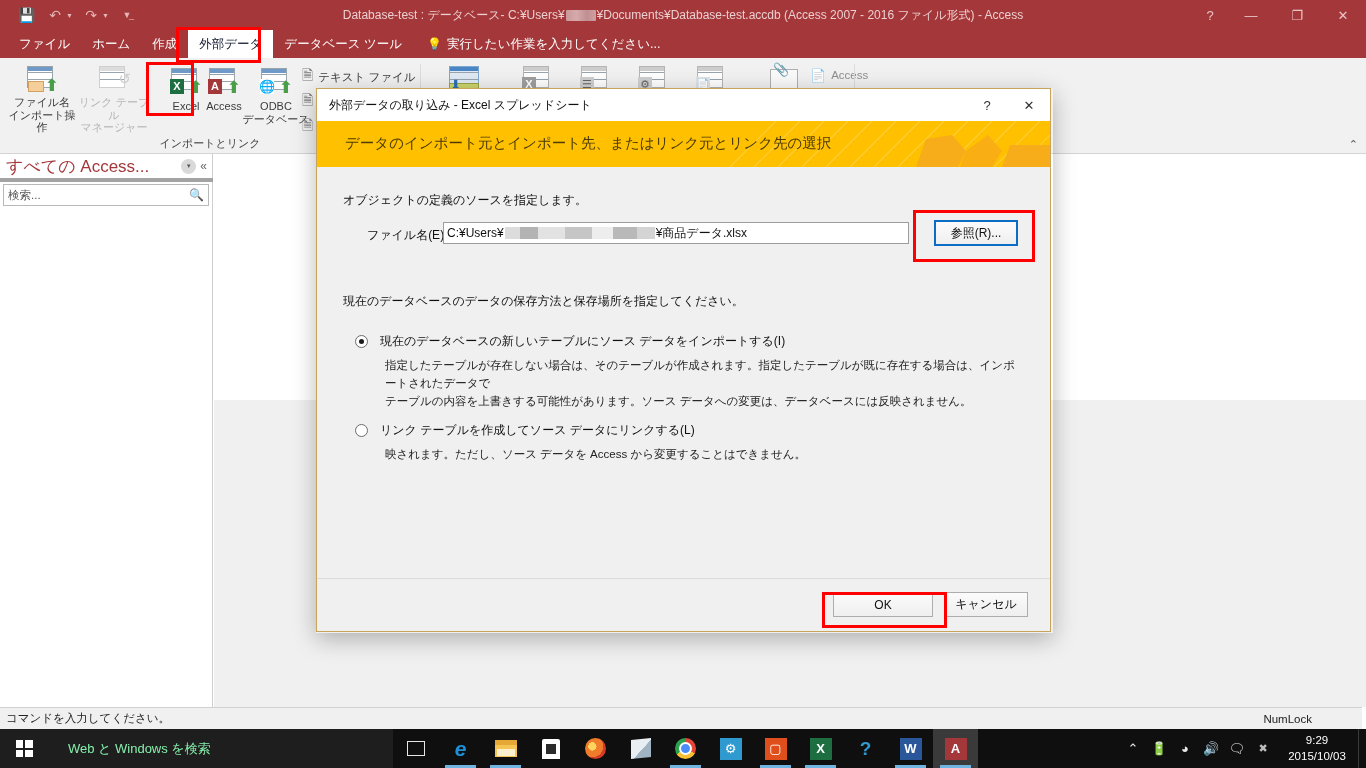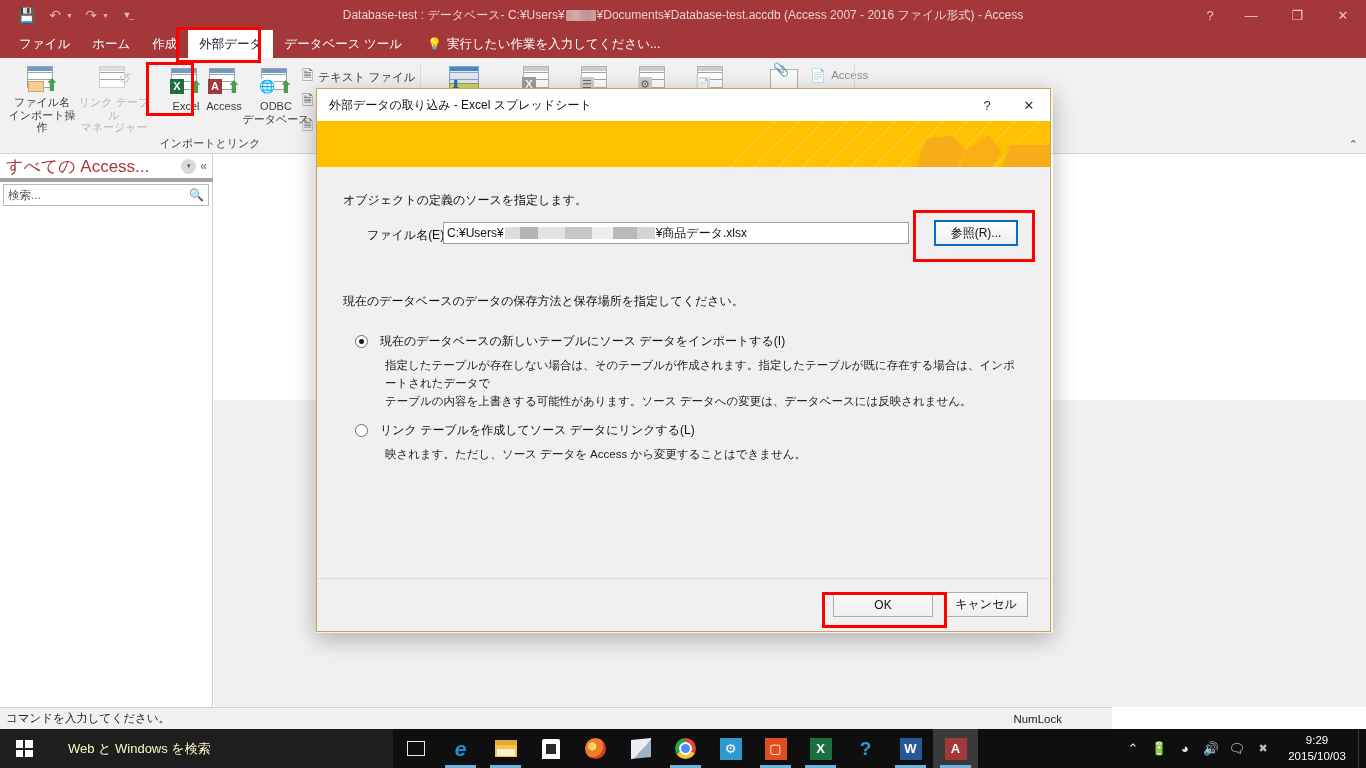--- a/index.html
+++ b/index.html
@@ -203,42 +203,42 @@
     border-radius: 50%; background: #1a1a1a;
   }
   .radio-label { font-size: 12px; color: #111; white-space: nowrap; }
   .desc { position: absolute; font-size: 11.5px; color: #222; line-height: 1.55; }
 
   
   .redbox { position: absolute; border: 3px solid #ff0000; }
 
   
   .statusbar {
-    position: absolute; left: 0; bottom: 39px; width: 1112px; height: 22px;
+    position: absolute; left: 0; bottom: 39px; width: 1362px; height: 22px;
     background: #f0f0f0; border-top: 1px solid #d0d0d0;
     display: flex; align-items: center;
   }
   .status-left { font-size: 11.5px; color: #222; padding-left: 6px; flex: 1; }
   .status-right { font-size: 11.5px; color: #222; padding-right: 50px; }
 
   
   .taskbar {
     position: absolute; left: 0; bottom: 0; width: 1366px; height: 39px;
     background: #0f0f0f; display: flex; align-items: center;
   }
   .startbtn {
     width: 48px; height: 39px; display: flex; align-items: center; justify-content: center;
     background: #1e1e1e;
   }
   .winflag { width: 17px; height: 17px; display: grid; grid-template-columns: 1fr 1fr;
     grid-template-rows: 1fr 1fr; gap: 2px; }
   .winflag i { background: #ffffff; display: block; }
   .searchbox {
     width: 345px; height: 39px; background: #1e1e1e; display: flex; align-items: center;
-    padding-left: 20px; font-size: 13px; color: #fef9c3;
+    padding-left: 20px; font-size: 13px; color: #86efac;
   }
   .tb-icons { display: flex; align-items: center; height: 39px; }
   .tb-item {
     width: 45px; height: 39px; display: flex; align-items: center; justify-content: center;
     position: relative;
   }
   .tb-item.active { background: #3a3a3a; }
   .tb-item.open::after {
     content: ""; position: absolute; bottom: 0; left: 7px; right: 7px; height: 3px; background: #6fb3e0;
   }
@@ -479,20 +479,21 @@
       <svg class="banner-art" viewBox="0 0 330 46" preserveAspectRatio="none">
         <g stroke="#ffd24d" stroke-width="1.2" fill="none">
           <path d="M10 46 L56 0 M34 46 L80 0 M58 46 L104 0 M82 46 L128 0 M106 46 L152 0
                    M130 46 L176 0 M154 46 L200 0 M178 46 L224 0 M202 46 L248 0 M226 46 L272 0
                    M250 46 L296 0 M274 46 L320 0 M298 46 L344 0"></path>
         </g>
         <path d="M196 46 L206 18 L232 14 L246 30 L238 46 Z" fill="#f5a623"></path>
         <path d="M246 30 L268 14 L282 30 L272 46 L240 46 Z" fill="#f7a81b"></path>
         <path d="M290 24 L330 24 L330 46 L282 46 Z" fill="#f5a623"></path>
       </svg>
+      <span class="dlg-banner-text">データのインポート元とインポート先、またはリンク元とリンク先の選択</span>
     </div>
 
     <div class="dlg-content">
 
       <div class="lbl" style="left:26px; top:25px;">オブジェクトの定義のソースを指定します。</div>
 
       <div class="lbl" style="left:50px; top:60px;">ファイル名(E):</div>
 
       <div class="filefield" style="left:126px; top:55px; width:466px;">
         <span>C:¥Users¥</span>

